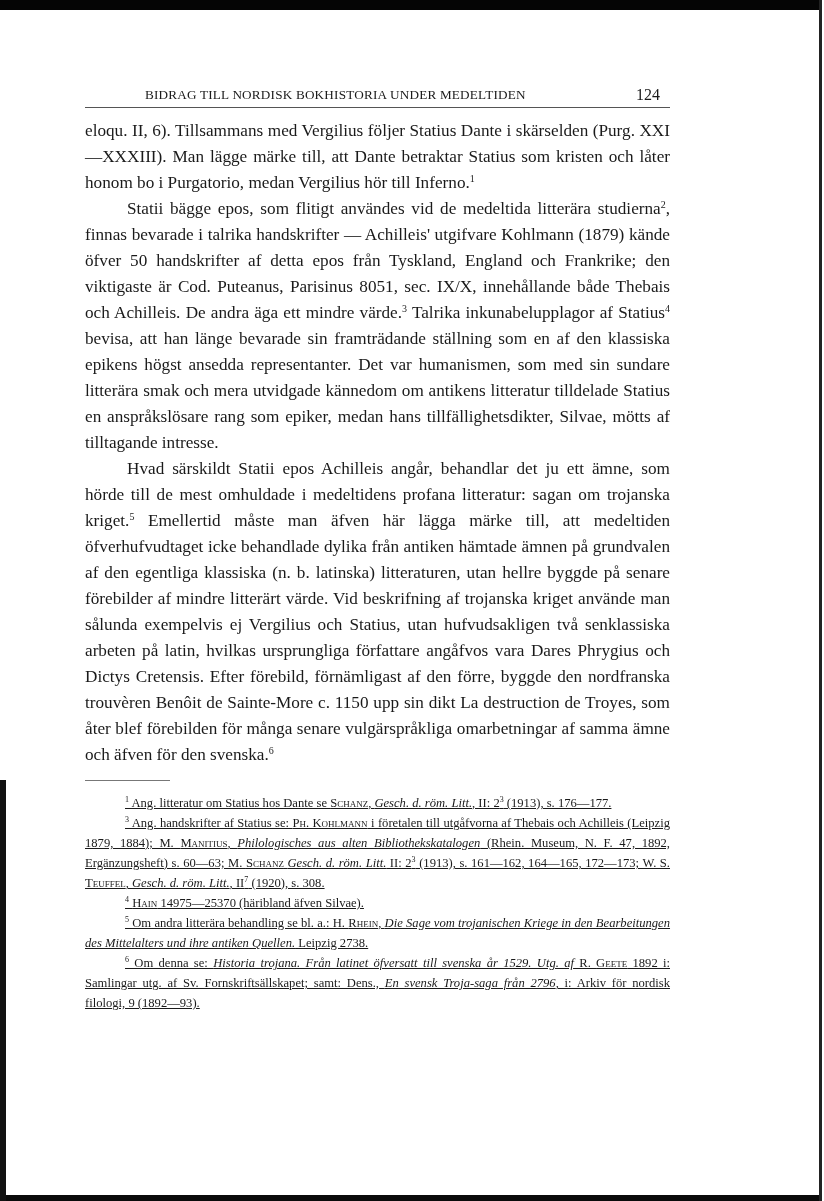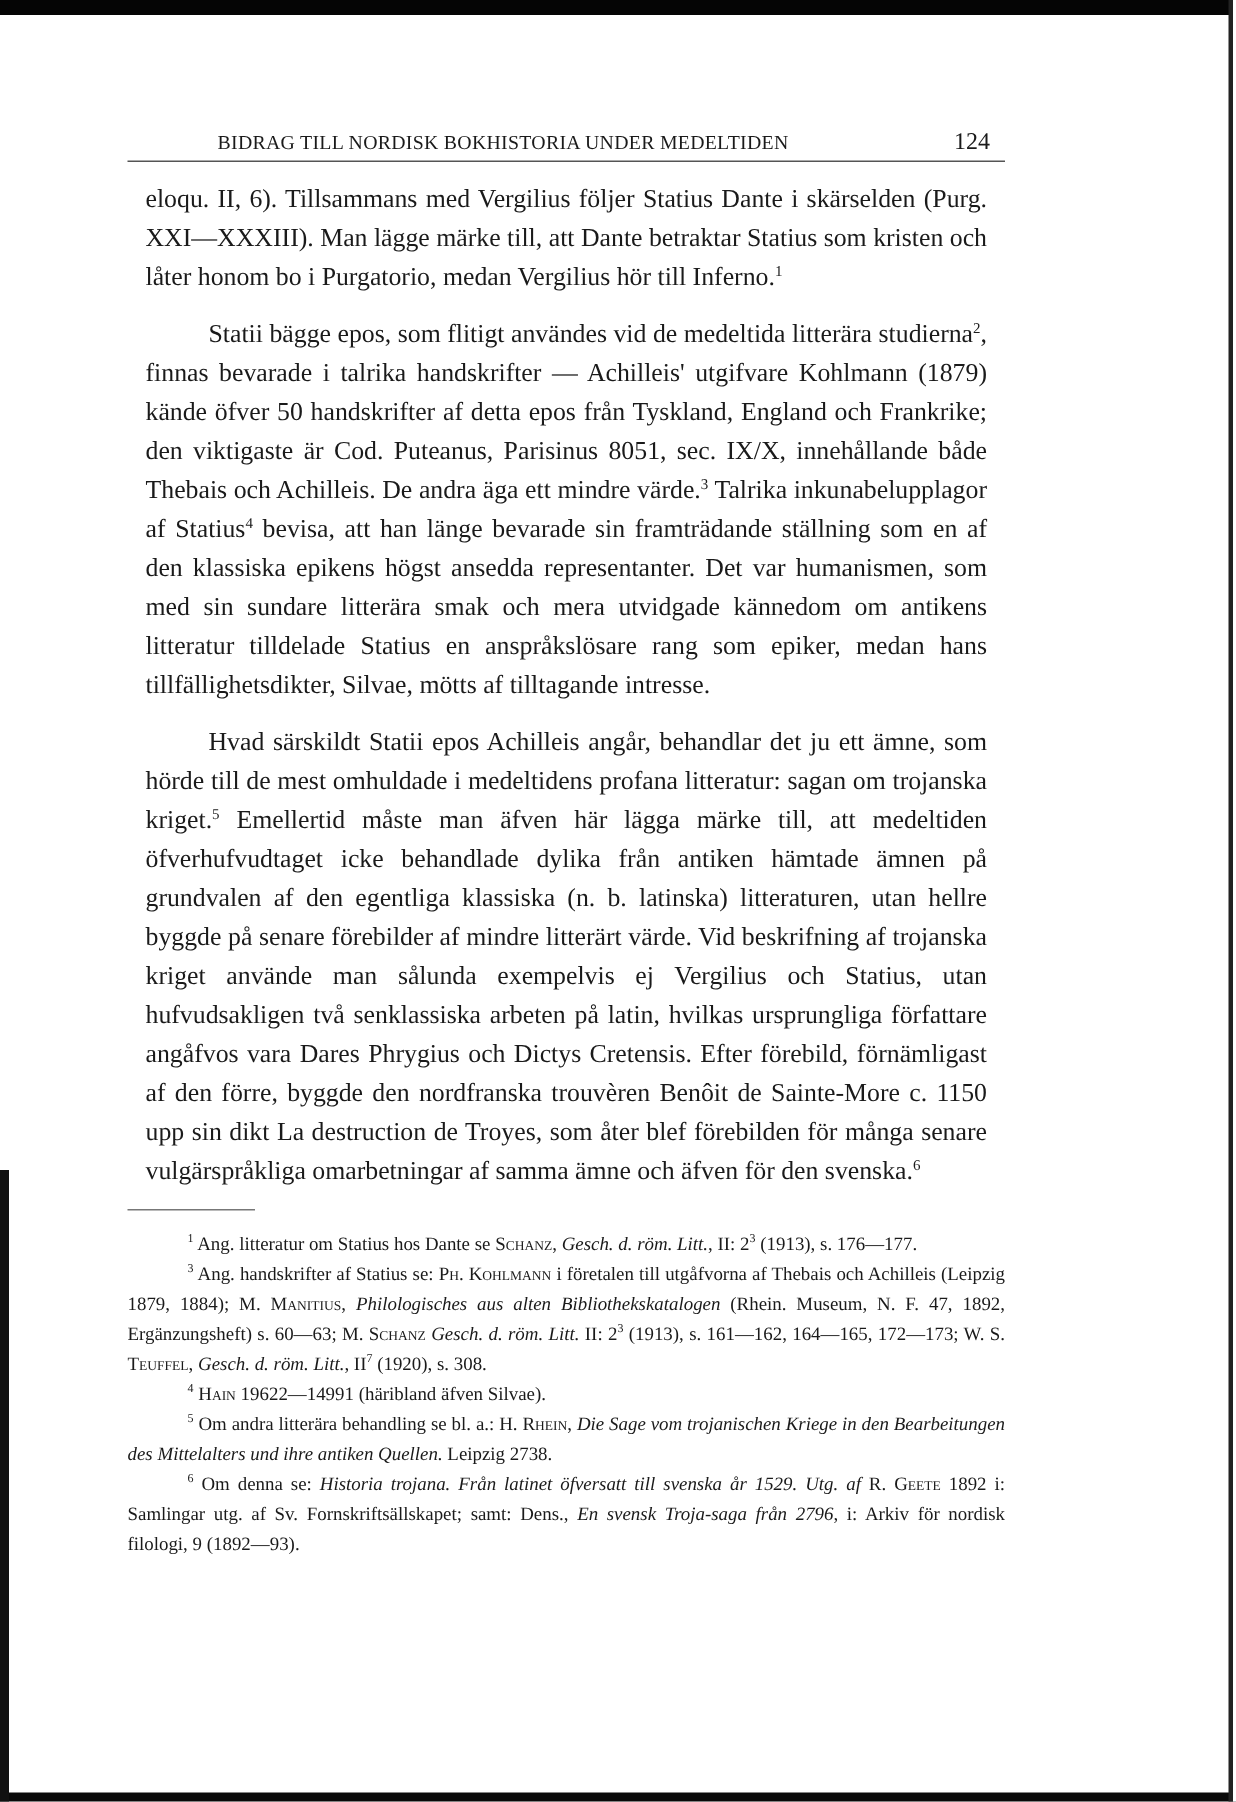--- a/index.html
+++ b/index.html
@@ -23,31 +23,31 @@
     }
     .running-title { font-size: 13.2px; letter-spacing: 0.2px; margin-left: 60px; }
     .page-number { font-size: 16px; margin-right: 10px; }
 
     .body-text {
       margin-top: 10px;
       font-family: "Liberation Serif", serif;
       font-size: 17.2px; line-height: 26px;
       text-align: justify;
     }
-    .body-text p { margin: 12px; }
+    .body-text p { margin: 0; }
     .body-text p.indent { text-indent: 42px; }
     sup { font-size: 10px; line-height: 0; vertical-align: 6px; }
 
     .fn-rule { width: 85px; border-top: 1px solid #777; margin: 12px 0 12px 0; }
 
     .footnotes {
       font-family: "Liberation Serif", serif;
       font-size: 12.6px; line-height: 20px; text-align: justify;
     }
-    .footnotes p { margin: 0; text-indent: 40px; }
+    .footnotes p { margin: 0; text-indent: 40px; text-decoration: underline; }
     .footnotes sup { font-size: 8px; vertical-align: 5px; }
     .sc { font-variant: small-caps; }
     i { font-style: italic; }
   </style>
 </head>
 <body>
 
 <div class="edge-top"></div>
 <div class="edge-bottom"></div>
 <div class="edge-left"></div>
@@ -70,19 +70,19 @@
   </div>
 
   <div class="fn-rule"></div>
 
   <div class="footnotes">
     <p><sup>1</sup><span> Ang. litteratur om Statius hos Dante se </span><span class="sc">Schanz</span><span>, </span><i>Gesch. d. röm. Litt.</i><span>, II: 2</span><sup>3</sup><span> (1913), s. 176—177.</span></p>
 
 
     <p><sup>3</sup><span> Ang. handskrifter af Statius se: </span><span class="sc">Ph. Kohlmann</span><span> i företalen till utgåfvorna af Thebais och Achilleis (Leipzig 1879, 1884); M. </span><span class="sc">Manitius</span><span>, </span><i>Philologisches aus alten Bibliothekskatalogen</i><span> (Rhein. Museum, N. F. 47, 1892, Ergänzungsheft) s. 60—63; M. </span><span class="sc">Schanz</span><span> </span><i>Gesch. d. röm. Litt.</i><span> II: 2</span><sup>3</sup><span> (1913), s. 161—162, 164—165, 172—173; W. S. </span><span class="sc">Teuffel</span><span>, </span><i>Gesch. d. röm. Litt.</i><span>, II</span><sup>7</sup><span> (1920), s. 308.</span></p>
 
-    <p><sup>4</sup><span> </span><span class="sc">Hain</span><span> 19622—14991 (häribland äfven Silvae).</span></p>
+    <p><sup>4</sup><span> </span><span class="sc">Hain</span><span> 14975—25370 (häribland äfven Silvae).</span></p>
 
     <p><sup>5</sup><span> Om andra litterära behandling se bl. a.: H. </span><span class="sc">Rhein</span><span>, </span><i>Die Sage vom trojanischen Kriege in den Bearbeitungen des Mittelalters und ihre antiken Quellen.</i><span> Leipzig 2738.</span></p>
 
     <p><sup>6</sup><span> Om denna se: </span><i>Historia trojana. Från latinet öfversatt till svenska år 1529. Utg. af</i><span> R. </span><span class="sc">Geete</span><span> 1892 i: Samlingar utg. af Sv. Fornskriftsällskapet; samt: Dens., </span><i>En svensk Troja-saga från 2796</i><span>, i: Arkiv för nordisk filologi, 9 (1892—93).</span></p>
   </div>
 </div>
 
 </body></html>

